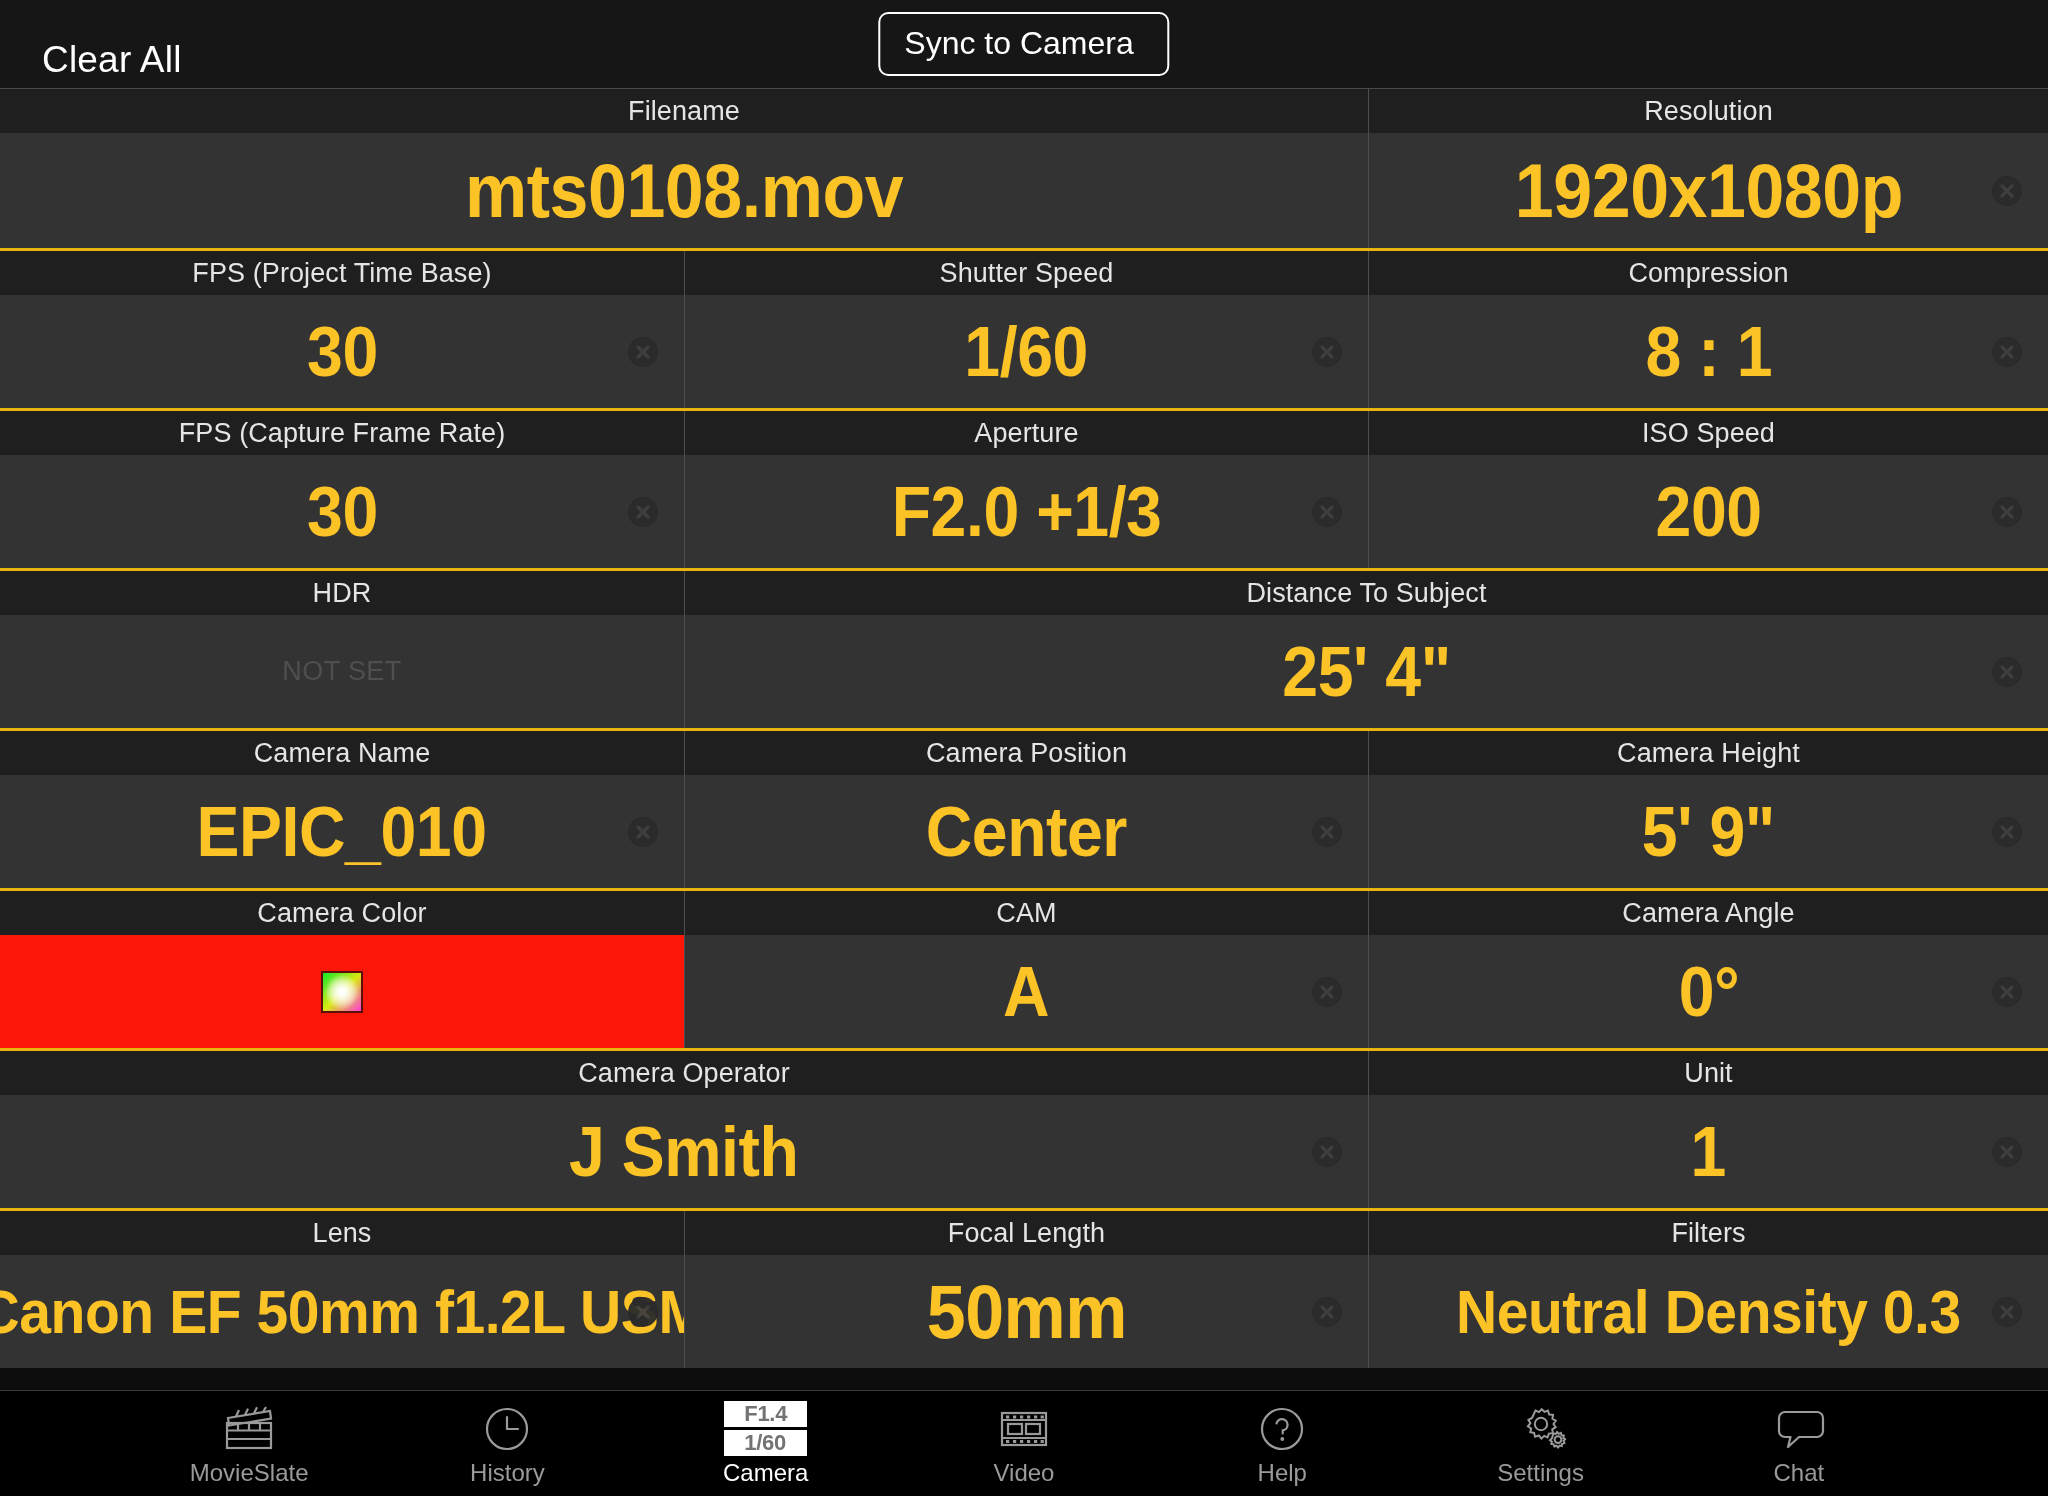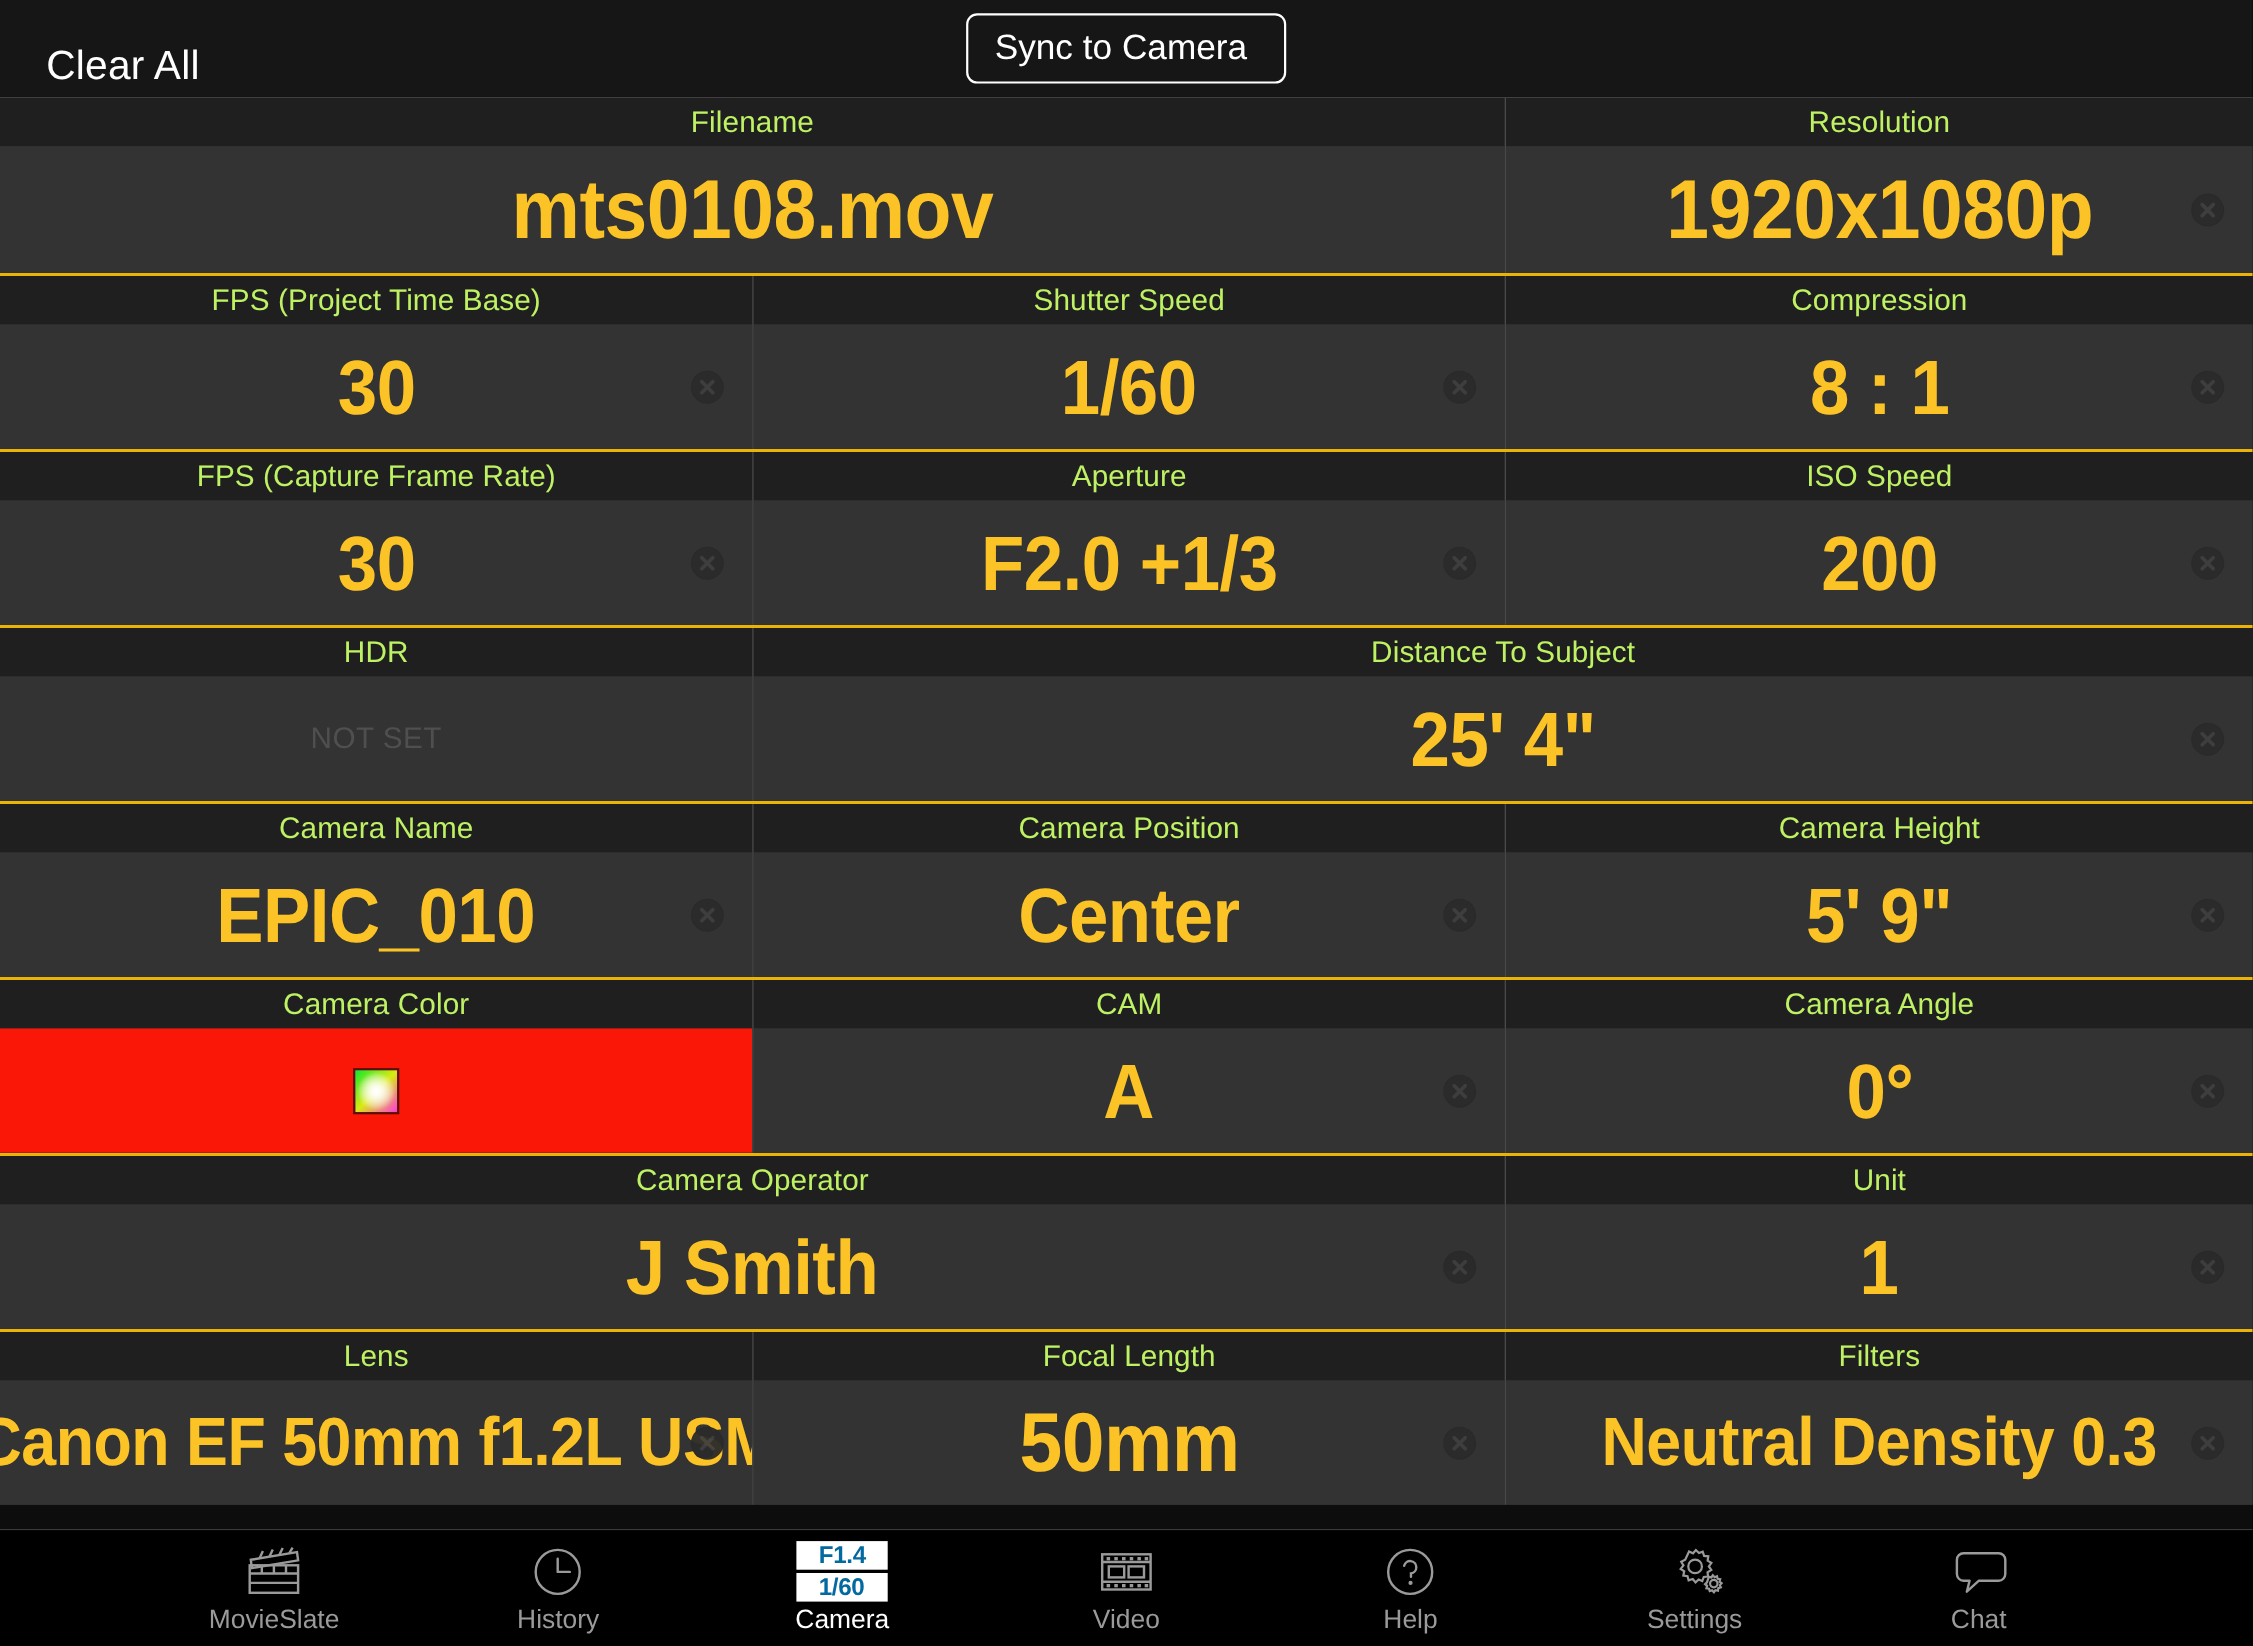--- a/index.html
+++ b/index.html
@@ -75,21 +75,21 @@
     border-left: 1px solid #4d4d4d;
     overflow: hidden;
     background: #333333;
   }
   .cell:first-child { border-left: none; }
 
   .cell-label {
     flex: 0 0 44px;
     height: 44px;
     background: #1f1f1f;
-    color: #bef264;
+    color: #e5e5e5;
     font-size: 27px;
     display: flex;
     align-items: center;
     justify-content: center;
     letter-spacing: 0.1px;
     white-space: nowrap;
   }
   .cell-body {
     flex: 1 1 auto;
     position: relative;
@@ -197,21 +197,21 @@
   }
   .fstop-icon {
     display: flex;
     flex-direction: column;
     align-items: stretch;
     gap: 3px;
     font-family: "Liberation Sans Narrow", "Liberation Sans", sans-serif;
   }
   .fstop-icon span {
     background: #ffffff;
-    color: #0369a1;
+    color: #737373;
     font-size: 22px;
     font-weight: bold;
     line-height: 1.08;
     padding: 1px 20px;
     letter-spacing: -0.3px;
   }
 </style>
 </head>
 <body>
 

